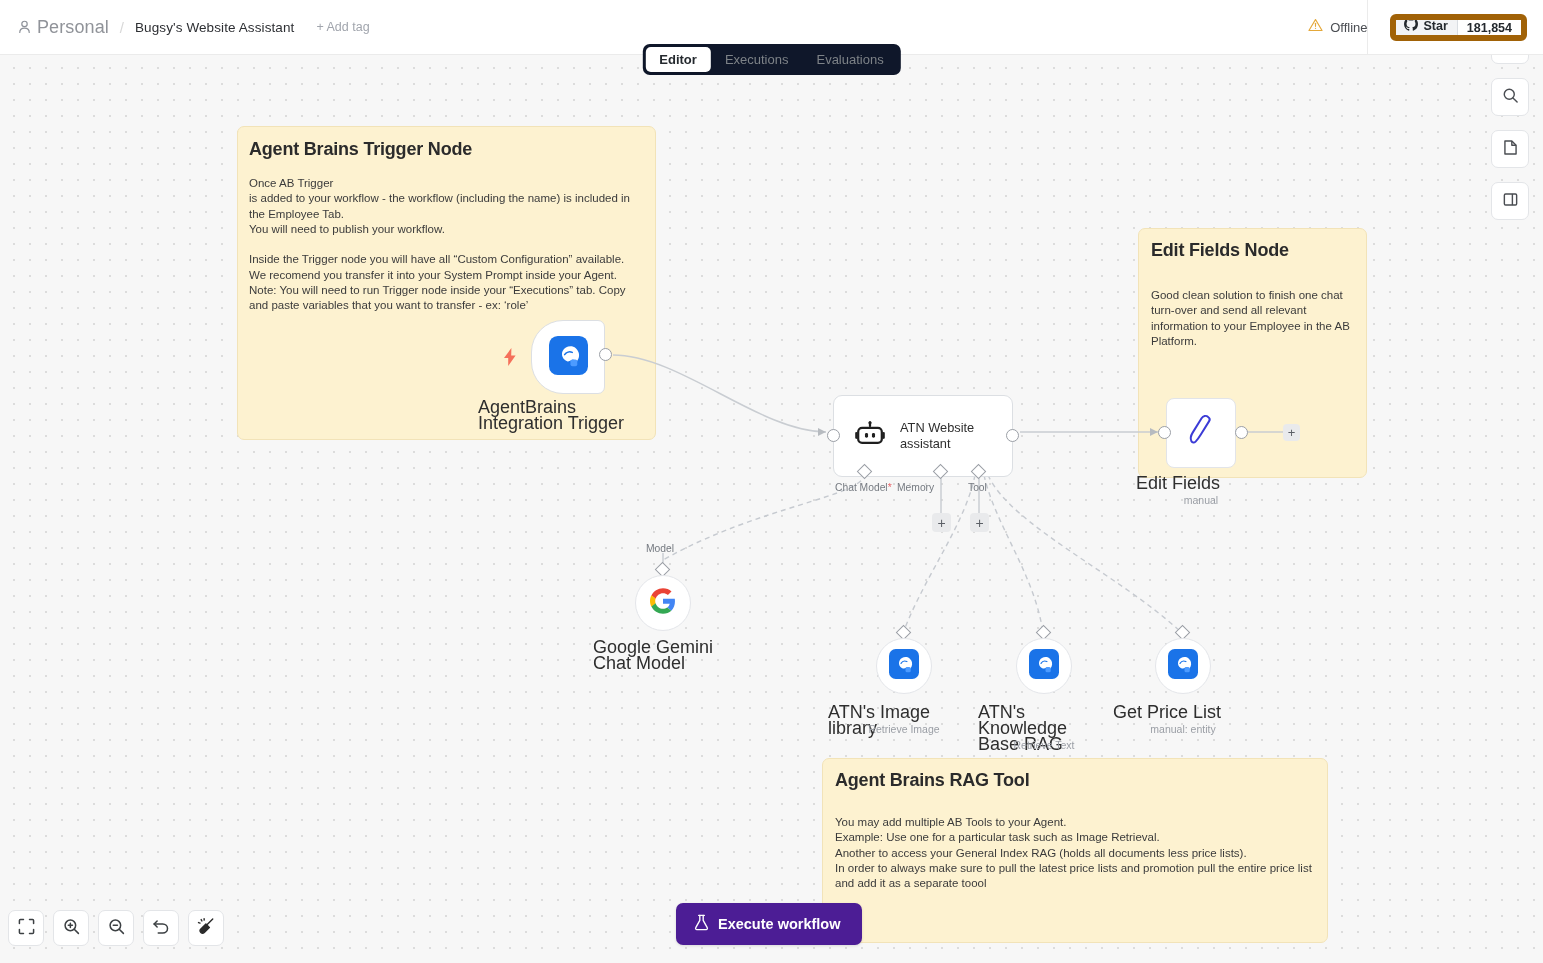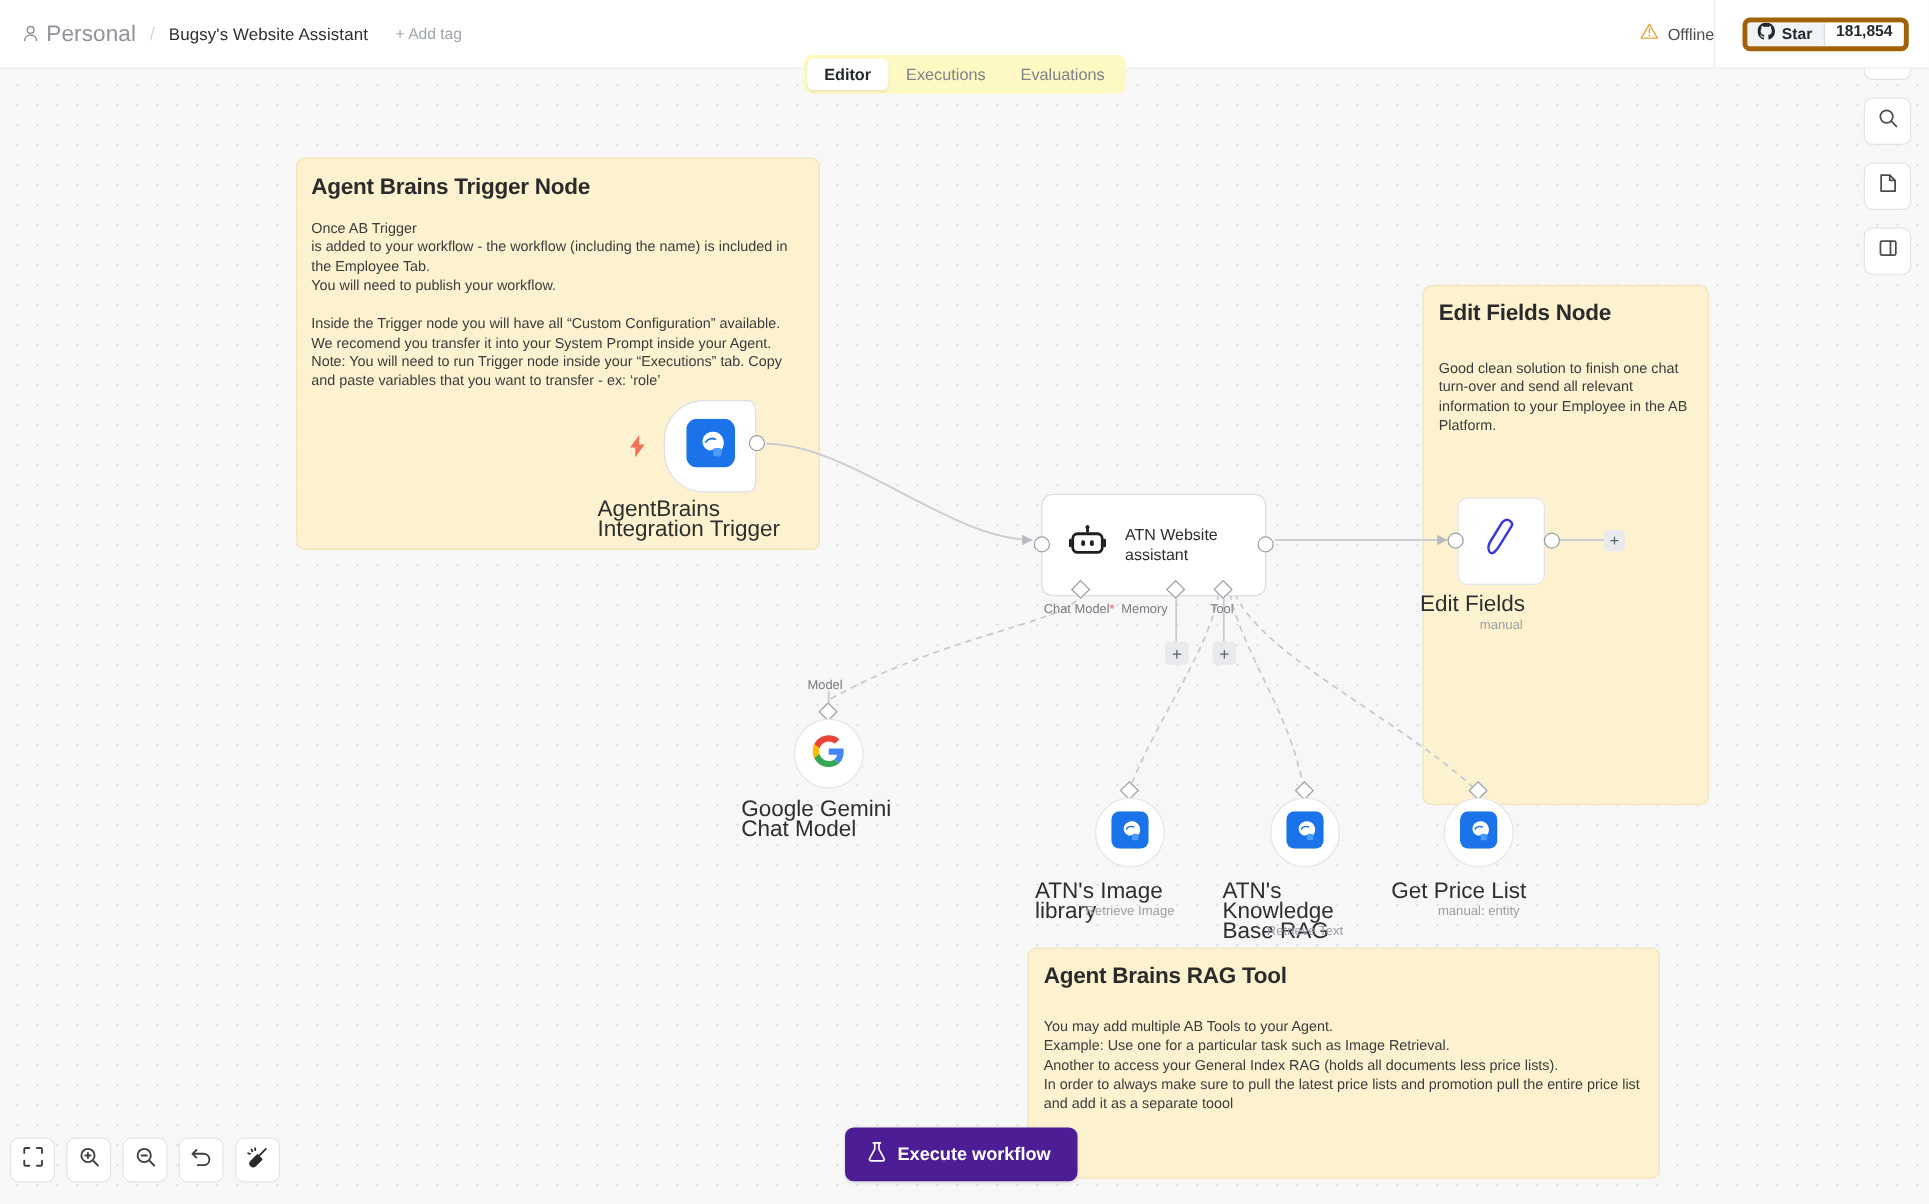--- a/index.html
+++ b/index.html
@@ -30,40 +30,40 @@
   .header-right {
     margin-left: auto; display: flex; align-items: center; height: 55px;
   }
   .offline-wrap {
     display: flex; align-items: center; gap: 7px;
     height: 100%;
   }
   .offline-txt { font-size: 13px; color: #4a4d52; }
   .hdr-div { width: 1px; height: 55px; background: #ebebeb; }
   .star-box {
-    display: flex; align-items: flex-start; margin: 0 16px 0 22px;
-    border: 4px solid #a16207; border-radius: 6px; overflow: hidden; height: 27px;
+    display: flex; align-items: flex-end; margin: 0 16px 0 22px;
+    border: 6px solid #a16207; border-radius: 6px; overflow: hidden; height: 27px;
     cursor: pointer;
   }
   .star-left {
     display: flex; align-items: center; gap: 5px;
     background: #f2f3f5; padding: 0 9px 0 8px;
     border-right: 1px solid #d9dde2;
   }
   .star-lbl { font-size: 12.5px; font-weight: bold; color: #24292e; }
   .star-count {
     display: flex; align-items: center; padding: 0 9px;
     background: #fff; font-size: 12.5px; color: #24292e; font-weight: bold;
   }
 
   
   .tabs {
     position: absolute; top: 44px; left: 50%; transform: translateX(-50%);
     display: flex; align-items: flex-start; gap: 0px;
-    background: #fef9c3; border-radius: 7px; padding: 3px;
+    background: #0f172a; border-radius: 7px; padding: 3px;
     z-index: 45;
   }
   .tab {
     font-size: 13px; color: #7d8287; padding: 5px 14px;
     border-radius: 5px; cursor: pointer; white-space: nowrap;
   }
   .tab.active { background: #fff; color: #24292e; font-weight: 600; box-shadow: 0 1px 2px rgba(0,0,0,.08); }
 
   
   .canvas {
@@ -86,21 +86,21 @@
     font-size: 18px; font-weight: bold; color: #2b2b2b;
     letter-spacing: -.2px;
   }
   .sticky-body {
     font-size: 11.5px; color: #3b3b3b; line-height: 15.3px;
     white-space: pre-line;
   }
   #sticky-trigger { left: 237px; top: 71px; width: 419px; height: 314px; }
   #sticky-trigger .sticky-title { position: absolute; left: 11px; top: 12px; }
   #sticky-trigger .sticky-body  { position: absolute; left: 11px; top: 49px; width: 396px; }
-  #sticky-editfields { left: 1138px; top: 173px; width: 229px; height: 416px; }
+  #sticky-editfields { left: 1138px; top: 173px; width: 229px; height: 250px; }
   #sticky-editfields .sticky-title { position: absolute; left: 12px; top: 11px; }
   #sticky-editfields .sticky-body  { position: absolute; left: 12px; top: 59px; width: 205px; }
   #sticky-rag { left: 822px; top: 703px; width: 506px; height: 185px; }
   #sticky-rag .sticky-title { position: absolute; left: 12px; top: 11px; }
   #sticky-rag .sticky-body  { position: absolute; left: 12px; top: 56px; width: 484px; }
 
   
   .edges { position: absolute; left: 0; top: 0; width: 1543px; height: 908px; pointer-events: none; }
 
   

